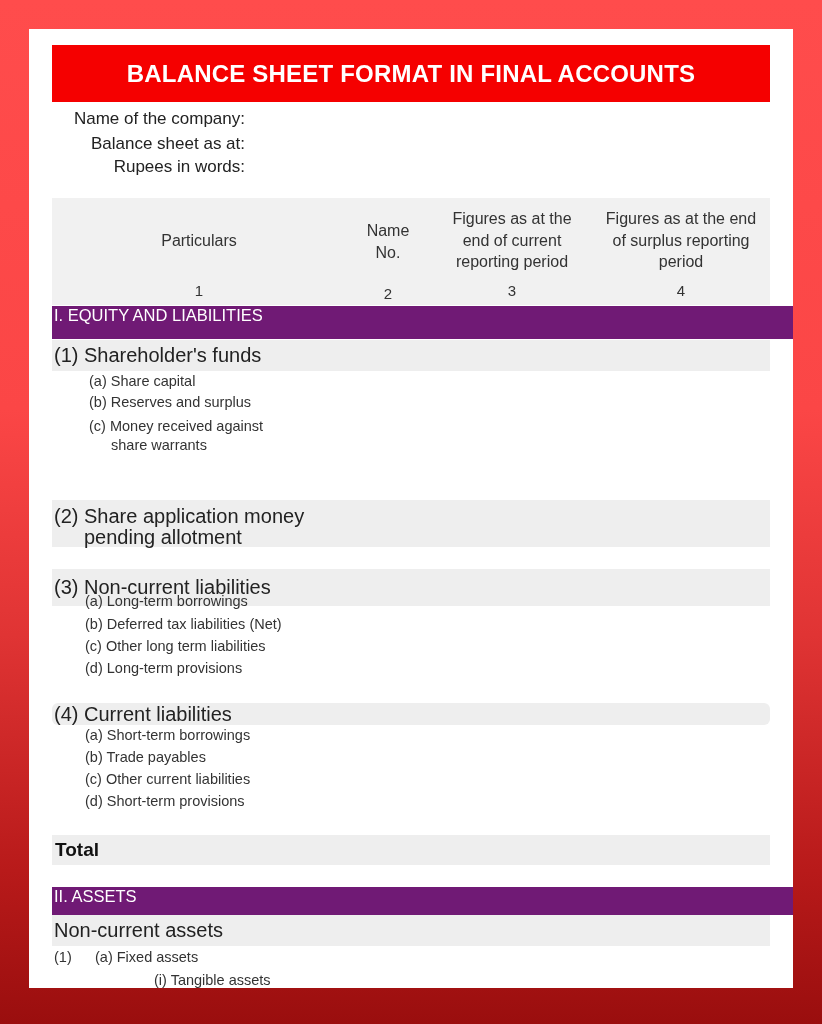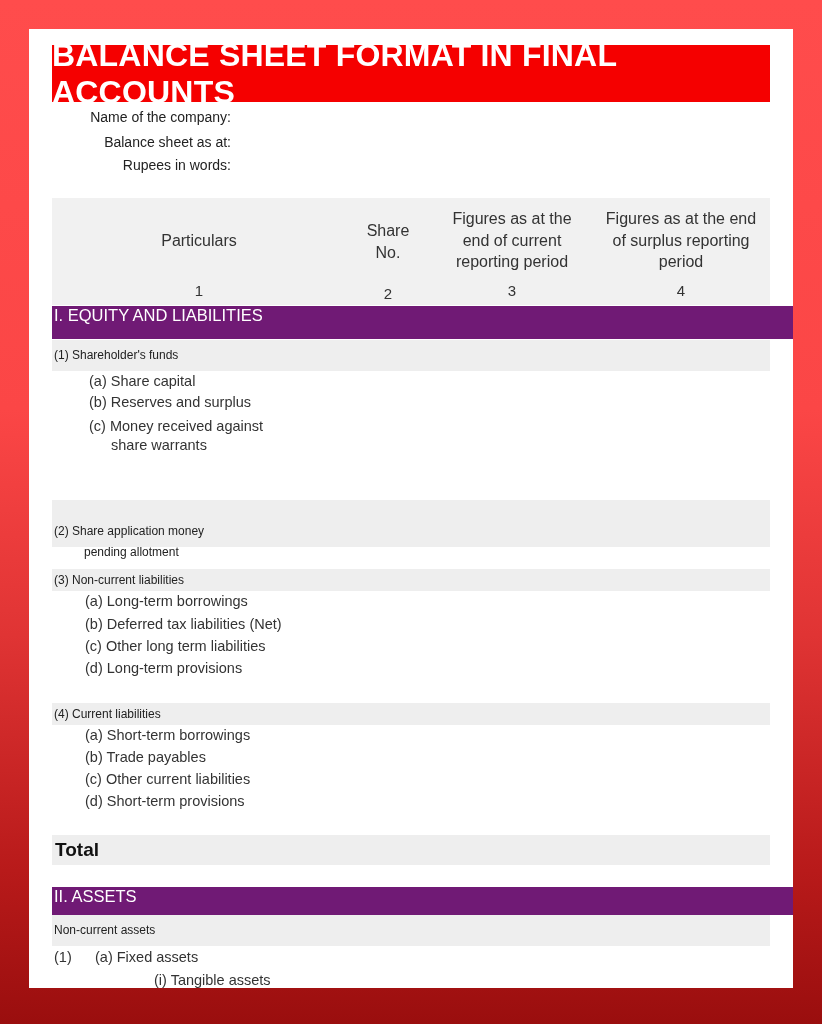--- a/index.html
+++ b/index.html
@@ -11,34 +11,34 @@
   }
   .card {
     position:absolute; left:29px; top:29px; width:764px; height:959px;
     background:#ffffff; overflow:hidden;
   }
   .abs { position:absolute; }
   .title-bar {
     left:23px; top:16px; width:718px; height:57px; background:#f50000;
     display:flex; align-items:center; justify-content:center;
   }
-  .title-bar span { color:#fff; font-weight:bold; font-size:32px; letter-spacing:0.2px; }
-  .meta { right:562px; font-size:14px; color:#222; text-align:right; white-space:nowrap; }
+  .title-bar span { color:#fff; font-weight:bold; font-size:24px; letter-spacing:0.2px; }
+  .meta { right:548px; font-size:17px; color:#222; text-align:right; white-space:nowrap; }
   .hdr {
     left:23px; top:169px; width:718px; height:107px; background:#f1f1f1;
   }
   .hcell { position:absolute; text-align:center; font-size:16px; line-height:21.5px; color:#333; }
   .hnum  { position:absolute; text-align:center; font-size:15px; color:#333; top:84px; }
   .section-bar {
     left:23px; width:792px; height:33px; background:#701a75;
     display:flex; align-items:flex-start;
   }
   .section-bar span { color:#fff; font-size:16.5px; padding-left:2px; }
   .group {
-    left:23px; width:718px; background:#eeeeee; font-size:12px; color:#222;
+    left:23px; width:718px; background:#eeeeee; font-size:20px; color:#222;
   }
   .group span { display:block; padding-left:2px; line-height:21px; }
   .item { font-size:14.5px; color:#333; white-space:nowrap; }
   .total {
     left:23px; width:718px; height:30px; top:806px; background:#eeeeee;
     display:flex; align-items:center;
   }
   .total span { font-weight:bold; font-size:19px; color:#111; padding-left:3px; }
 </style>
 </head>
@@ -50,21 +50,21 @@
     <span>BALANCE SHEET FORMAT IN FINAL ACCOUNTS</span>
   </div>
 
   <div class="abs meta" style="top:80px;">Name of the company:</div>
   <div class="abs meta" style="top:105px;">Balance sheet as at:</div>
   <div class="abs meta" style="top:128px;">Rupees in words:</div>
 
   <div class="abs hdr">
     <div class="hcell" style="left:0; width:294px; top:32px;">Particulars</div>
     <div class="hcell" style="left:296px; width:80px; top:22px;">
-      <div>Share</div>
+      <div>Name</div>
       <div>No.</div>
     </div>
     <div class="hcell" style="left:385px; width:150px; top:10px;">
       <div>Figures as at the</div>
       <div>end of current</div>
       <div>reporting period</div>
     </div>
     <div class="hcell" style="left:540px; width:178px; top:10px;">
       <div>Figures as at the end</div>
       <div>of surplus reporting</div>
@@ -81,34 +81,34 @@
   </div>
 
   <div class="abs group" style="top:311px; height:31px; display:flex; align-items:center;">
     <span>(1) Shareholder's funds</span>
   </div>
   <div class="abs item" style="left:60px; top:344px;">(a) Share capital</div>
   <div class="abs item" style="left:60px; top:365px;text-align:center;">(b) Reserves and surplus</div>
   <div class="abs item" style="left:60px; top:389px;">(c) Money received against</div>
   <div class="abs item" style="left:82px; top:408px;">share warrants</div>
 
-  <div class="abs group" style="top:471px; height:47px; padding-top:20px; box-sizing:border-box;">
+  <div class="abs group" style="top:471px; height:47px; padding-top:5px; box-sizing:border-box;">
     <span style="padding-top:1px;">(2) Share application money</span>
     <span style="padding-left:32px;">pending allotment</span>
   </div>
 
-  <div class="abs group" style="top:540px; height:22px; display:flex; align-items:center;">
+  <div class="abs group" style="top:540px; height:37px; display:flex; align-items:center;">
     <span>(3) Non-current liabilities</span>
   </div>
   <div class="abs item" style="left:56px; top:564px;">(a) Long-term borrowings</div>
   <div class="abs item" style="left:56px; top:587px;">(b) Deferred tax liabilities (Net)</div>
   <div class="abs item" style="left:56px; top:609px;">(c) Other long term liabilities</div>
   <div class="abs item" style="left:56px; top:631px;">(d) Long-term provisions</div>
 
-  <div class="abs group" style="top:674px; height:22px; display:flex; align-items:center;">
+  <div class="abs group" style="top:674px; height:22px; display:flex; align-items:center;border-radius:6px;">
     <span>(4) Current liabilities</span>
   </div>
   <div class="abs item" style="left:56px; top:698px;">(a) Short-term borrowings</div>
   <div class="abs item" style="left:56px; top:720px;">(b) Trade payables</div>
   <div class="abs item" style="left:56px; top:742px;">(c) Other current liabilities</div>
   <div class="abs item" style="left:56px; top:764px;">(d) Short-term provisions</div>
 
   <div class="abs total">
     <span>Total</span>
   </div>

